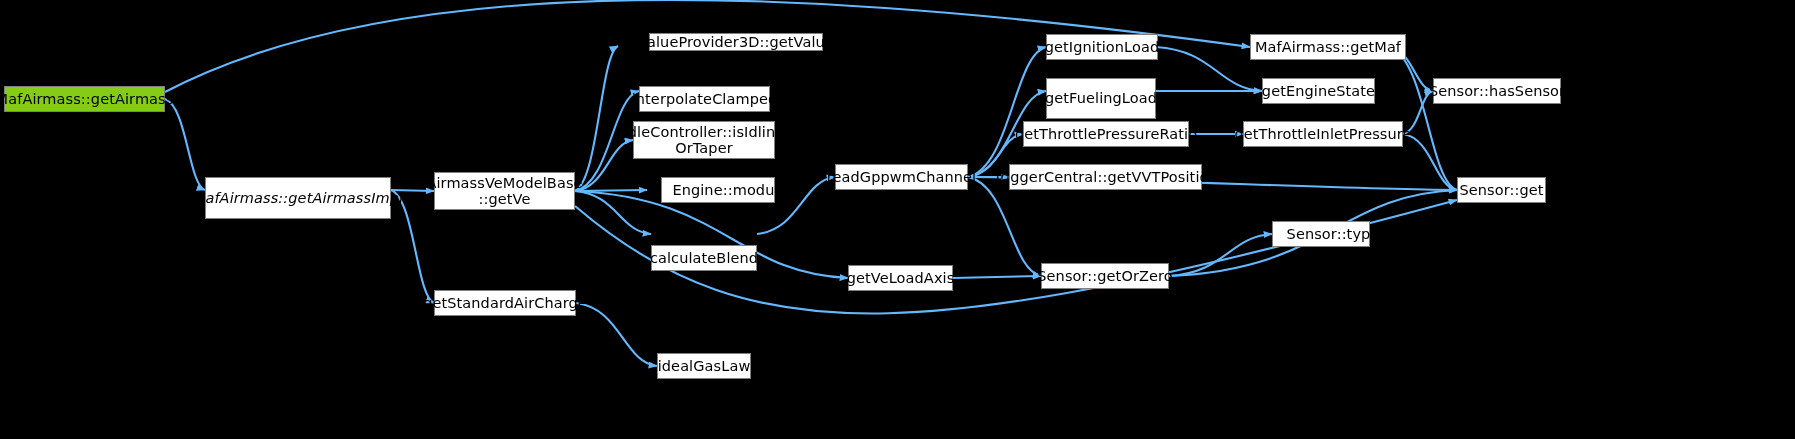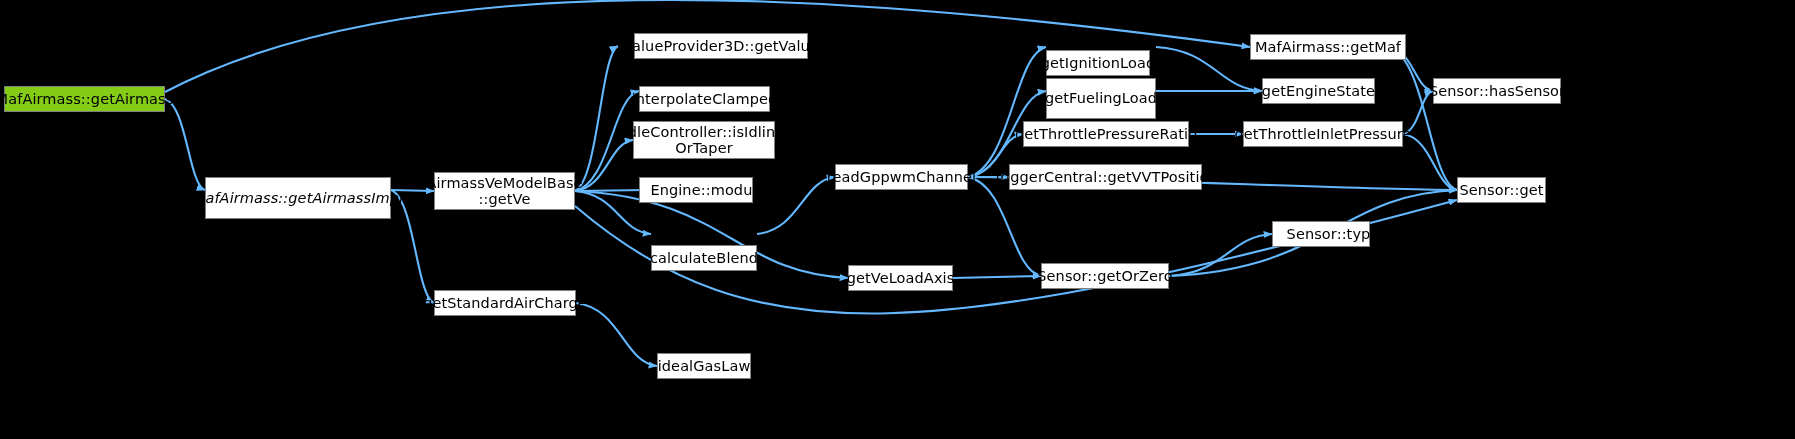--- a/index.html
+++ b/index.html
@@ -71,30 +71,30 @@
         <path d="M1389,47 C1413.2,50.52 1414.85,88.36 1433,91"></path>
         <path d="M1389,47 C1426.4,58.44 1428.95,181.42 1457,190"></path>
       </g>
   </svg>
   <div id="node-layer">
       <div class="node highlight" style="left: 4px; top: 86px; width: 161px; height: 26px;"><span class="lbl">MafAirmass::getAirmass</span></div>
       <div class="node" style="left: 205px; top: 177px; width: 186px; height: 42px; font-style: italic;"><span class="lbl">MafAirmass::getAirmassImpl</span></div>
       <div class="node" style="left: 434px; top: 172px; width: 141px; height: 38px;"><span class="lbl">AirmassVeModelBase
 ::getVe</span></div>
       <div class="node" style="left: 434px; top: 290px; width: 142px; height: 26px;"><span class="lbl">getStandardAirCharge</span></div>
-      <div class="node" style="left: 634px; top: 33px; width: 174px; height: 26px;"><span class="lbl">ValueProvider3D::getValue</span></div>
+      <div class="node" style="left: 649px; top: 33px; width: 174px; height: 18px;"><span class="lbl">ValueProvider3D::getValue</span></div>
       <div class="node" style="left: 639px; top: 78px; width: 131px; height: 26px; margin-top: 8px;"><span class="lbl">interpolateClamped</span></div>
       <div class="node" style="left: 633px; top: 121px; width: 142px; height: 38px;"><span class="lbl">IdleController::isIdling
 OrTaper</span></div>
-      <div class="node" style="left: 639px; top: 177px; width: 114px; height: 26px; padding-left: 24px;"><span class="lbl">Engine::module</span></div>
+      <div class="node" style="left: 661px; top: 177px; width: 114px; height: 26px; padding-left: 24px;"><span class="lbl">Engine::module</span></div>
       <div class="node" style="left: 651px; top: 221px; width: 106px; height: 26px; margin-top: 24px;"><span class="lbl">calculateBlend</span></div>
       <div class="node" style="left: 848px; top: 265px; width: 105px; height: 26px;"><span class="lbl">getVeLoadAxis</span></div>
       <div class="node" style="left: 657px; top: 353px; width: 94px; height: 26px;"><span class="lbl">idealGasLaw</span></div>
       <div class="node" style="left: 835px; top: 164px; width: 133px; height: 26px;"><span class="lbl">readGppwmChannel</span></div>
-      <div class="node" style="left: 1046px; top: 50px; width: 104px; height: 26px;"><span class="lbl">getIgnitionLoad</span></div>
+      <div class="node" style="left: 1046px; top: 34px; width: 112px; height: 26px;"><span class="lbl">getIgnitionLoad</span></div>
       <div class="node" style="left: 1046px; top: 78px; width: 110px; height: 41px;"><span class="lbl">getFuelingLoad</span></div>
       <div class="node" style="left: 1023px; top: 121px; width: 166px; height: 26px;"><span class="lbl">getThrottlePressureRatio</span></div>
       <div class="node" style="left: 1009px; top: 164px; width: 193px; height: 26px;"><span class="lbl">TriggerCentral::getVVTPosition</span></div>
       <div class="node" style="left: 1041px; top: 263px; width: 128px; height: 26px;"><span class="lbl">Sensor::getOrZero</span></div>
       <div class="node" style="left: 1250px; top: 34px; width: 156px; height: 26px;"><span class="lbl">MafAirmass::getMaf</span></div>
       <div class="node" style="left: 1262px; top: 78px; width: 113px; height: 26px;"><span class="lbl">getEngineState</span></div>
       <div class="node" style="left: 1243px; top: 121px; width: 160px; height: 26px;"><span class="lbl">getThrottleInletPressure</span></div>
       <div class="node" style="left: 1272px; top: 221px; width: 98px; height: 26px; padding-left: 24px;"><span class="lbl">Sensor::type</span></div>
       <div class="node" style="left: 1433px; top: 78px; width: 128px; height: 26px;"><span class="lbl">Sensor::hasSensor</span></div>
       <div class="node" style="left: 1457px; top: 177px; width: 89px; height: 26px;"><span class="lbl">Sensor::get</span></div>

